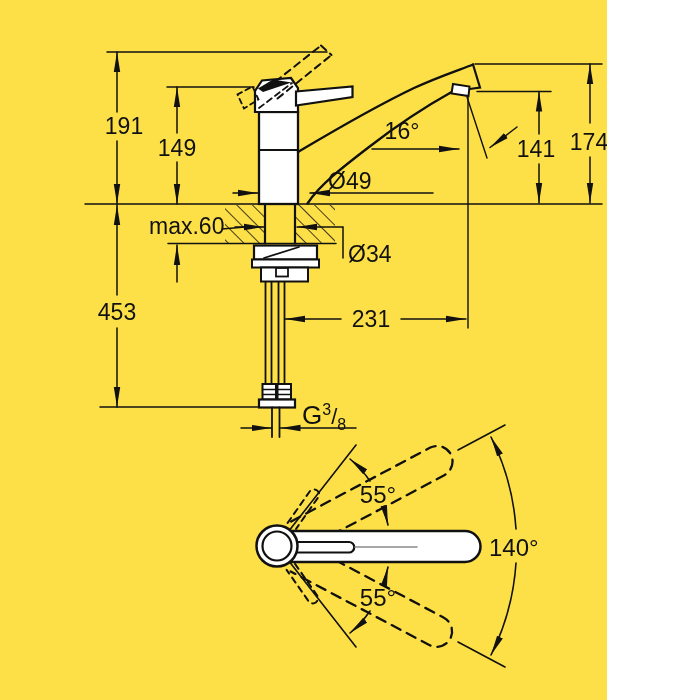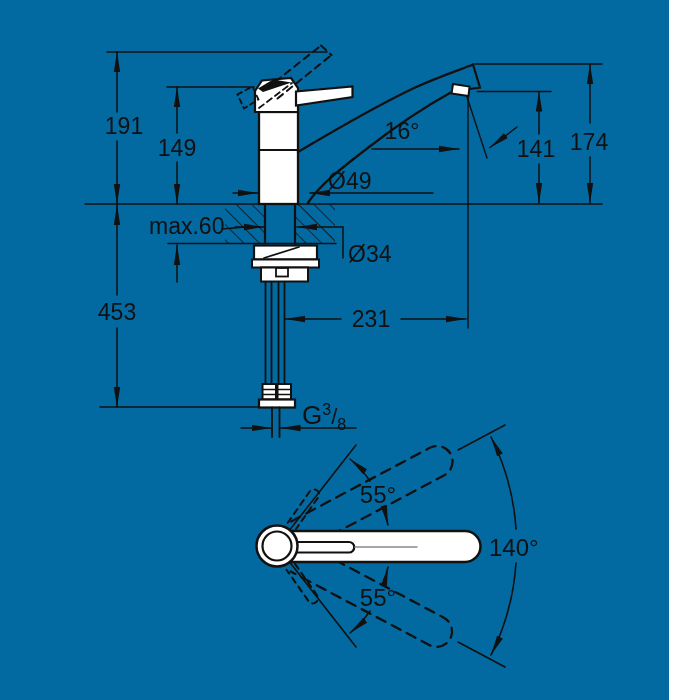--- a/index.html
+++ b/index.html
@@ -1,16 +1,16 @@
 <!DOCTYPE html>
 <html><head>
 <meta charset="utf-8">
 <style>
   html,body{margin:0;padding:0;background:#fff;}
-  #canvas{position:relative;width:669px;height:700px;background:#0369a1;overflow:hidden;
+  #canvas{position:relative;width:607px;height:700px;background:#fde047;overflow:hidden;
           font-family:"Liberation Sans", sans-serif;}
   svg{position:absolute;left:0;top:0;}
   svg text{font-family:"Liberation Sans", sans-serif;fill:#111;}
 </style>
 </head>
 <body>
 
 <div id="canvas">
 <svg width="700" height="700" viewBox="0 0 700 700">
   <defs>

